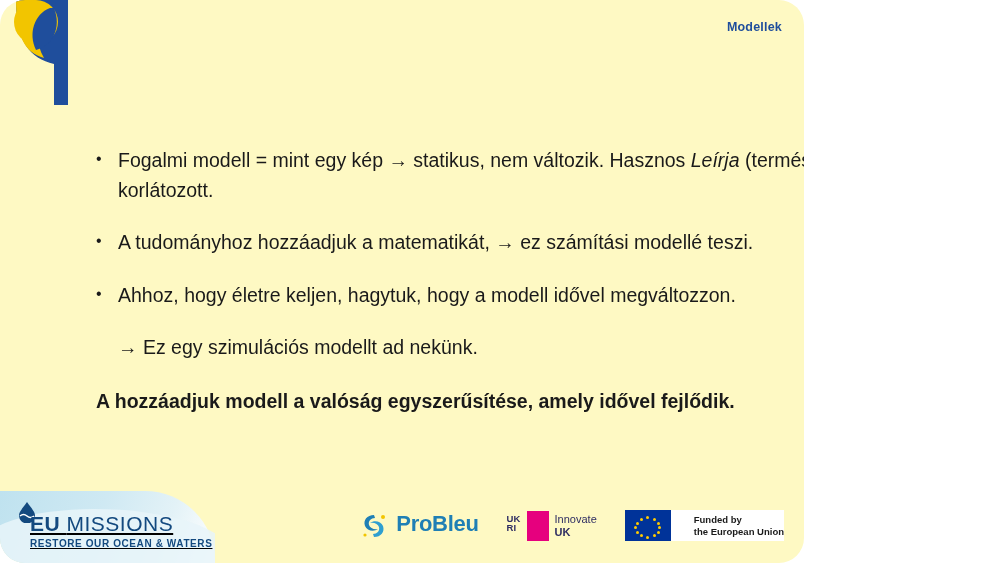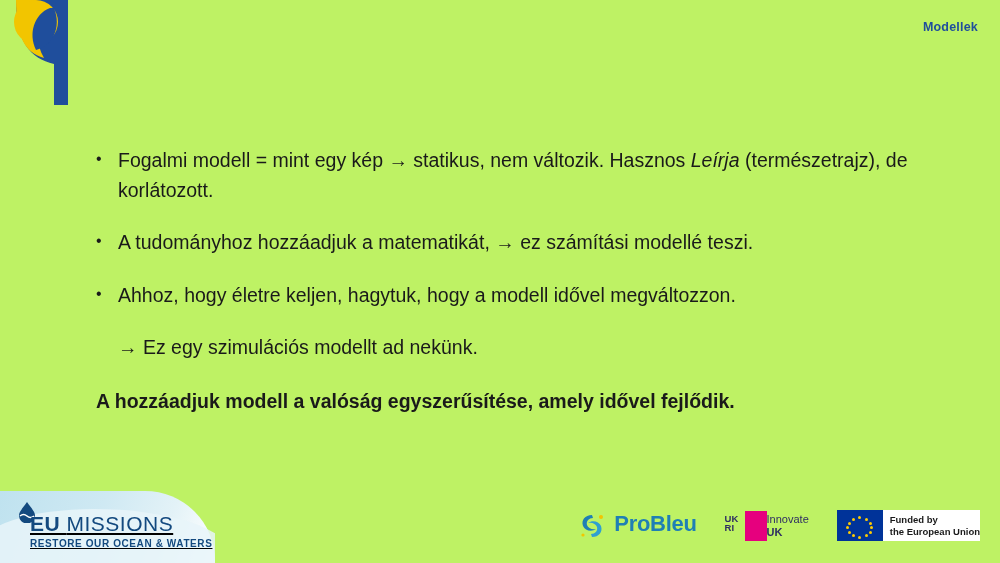--- a/index.html
+++ b/index.html
@@ -10,24 +10,25 @@
     width: 1000px;
     height: 563px;
     background: #ffffff;
     font-family: "Liberation Sans", sans-serif;
     overflow: hidden;
     position: relative;
   }
 
   .slide {
     position: relative;
-    width: 1000px;
+    width: 804px;
     height: 563px;
-    background: #bef264;
+    background: #fef9c3;
     overflow: hidden;
+    border-radius: 25px;
   }
 
   
   .corner-label {
     position: absolute;
     top: 20px;
     right: 22px;
     font-size: 12.5px;
     font-weight: bold;
     color: #1f4e9c;
@@ -177,20 +178,21 @@
   .probleu .word {
     font-size: 22px;
     font-weight: bold;
     color: #1f7fb5;
     letter-spacing: -0.3px;
   }
 
   .ukri {
     display: flex;
     align-items: center;
+    gap: 6px;
   }
   .ukri .mark {
     position: relative;
     width: 42px;
     height: 30px;
   }
   .ukri .mark .pink {
     position: absolute;
     right: 0;
     top: 0;
@@ -211,21 +213,21 @@
     font-size: 11px;
     color: #2e2d62;
     line-height: 1.15;
     font-weight: normal;
   }
   .ukri .innovate b { font-weight: bold; }
 
   .eu-flag-block {
     display: flex;
     align-items: center;
-    gap: 7px;
+    gap: 23px;
     background: #ffffff;
   }
   .eu-flag {
     width: 46px;
     height: 31px;
     background: #003399;
     position: relative;
   }
   .eu-flag .star {
     position: absolute;

